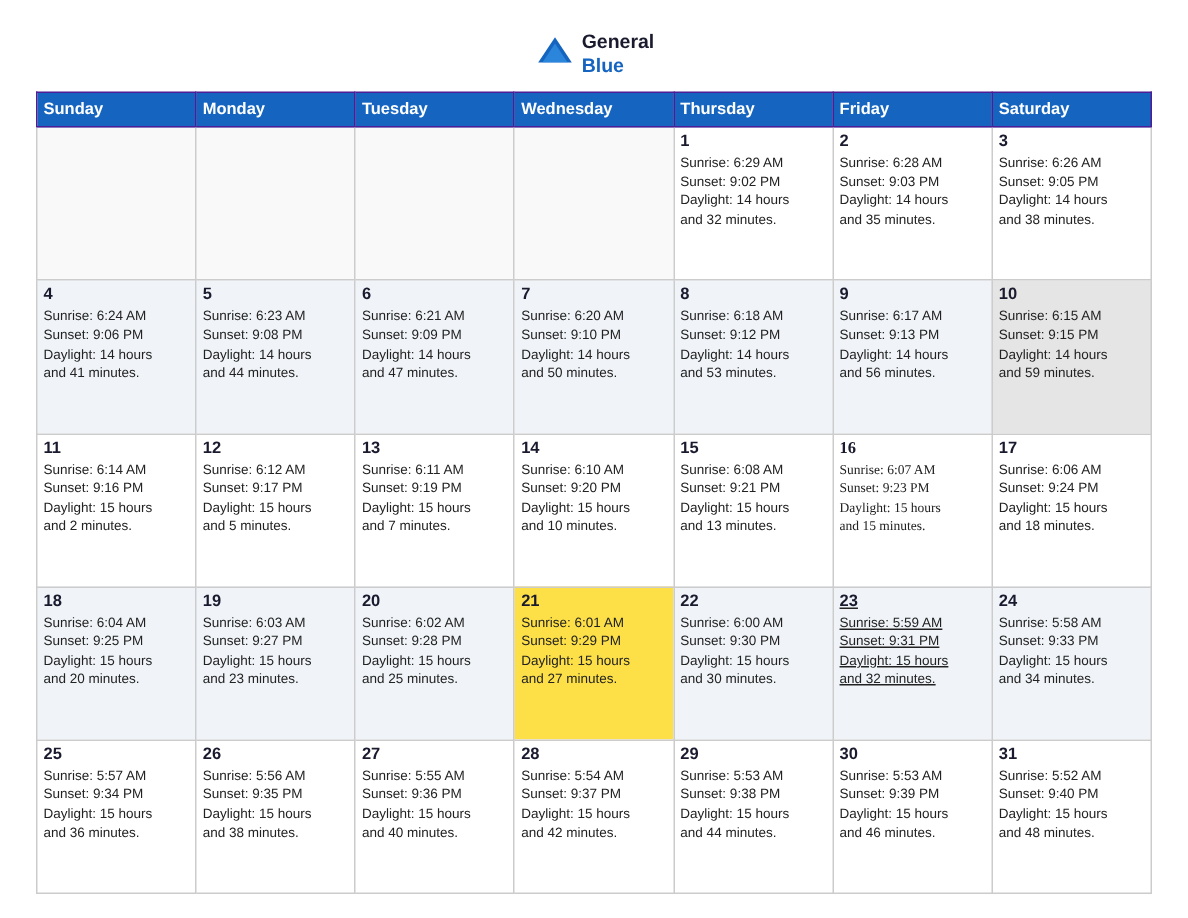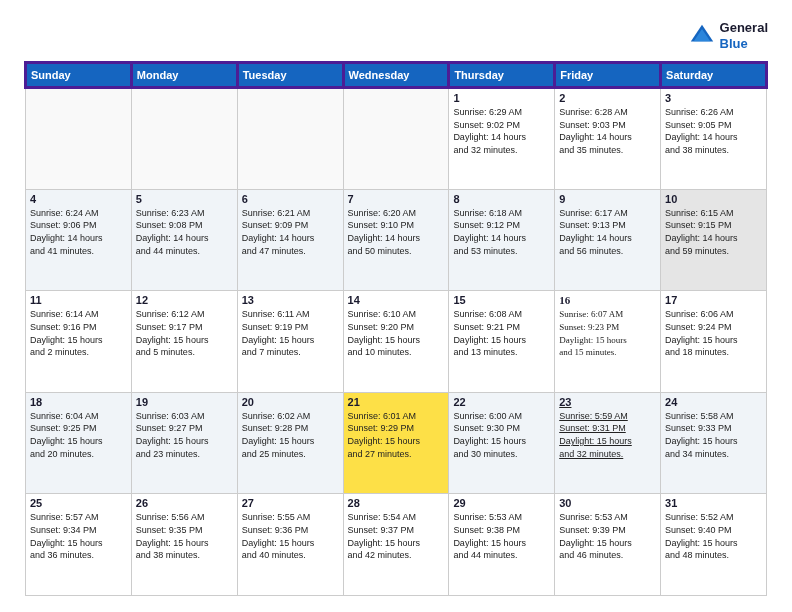--- a/index.html
+++ b/index.html
@@ -12,21 +12,21 @@
     }
     .page {
       width: 792px;
       height: 612px;
       padding: 20px 24px 16px 24px;
       display: flex;
       flex-direction: column;
     }
     .header {
       display: flex;
-      justify-content: flex-end;
+      justify-content: center;
       align-items: flex-start;
       margin-bottom: 10px;
       gap: 36px;
     }
     .logo {
       display: flex;
       align-items: center;
       gap: 4px;
     }
     .logo-icon {
@@ -54,21 +54,21 @@
       width: 100%;
       table-layout: fixed;
     }
     .calendar th {
       background-color: #1565c0;
       color: #fff;
       font-size: 11px;
       font-weight: bold;
       padding: 5px 4px;
       text-align: left;
-      border: 3px solid #4c1d95;
+      border: 1px solid #4c1d95;
     }
     .calendar td {
       vertical-align: top;
       border: 1px solid #ccc;
       padding: 3px 4px;
       font-size: 9.5px;
       color: #222;
       background: #fff;
       height: 88px;
     }

